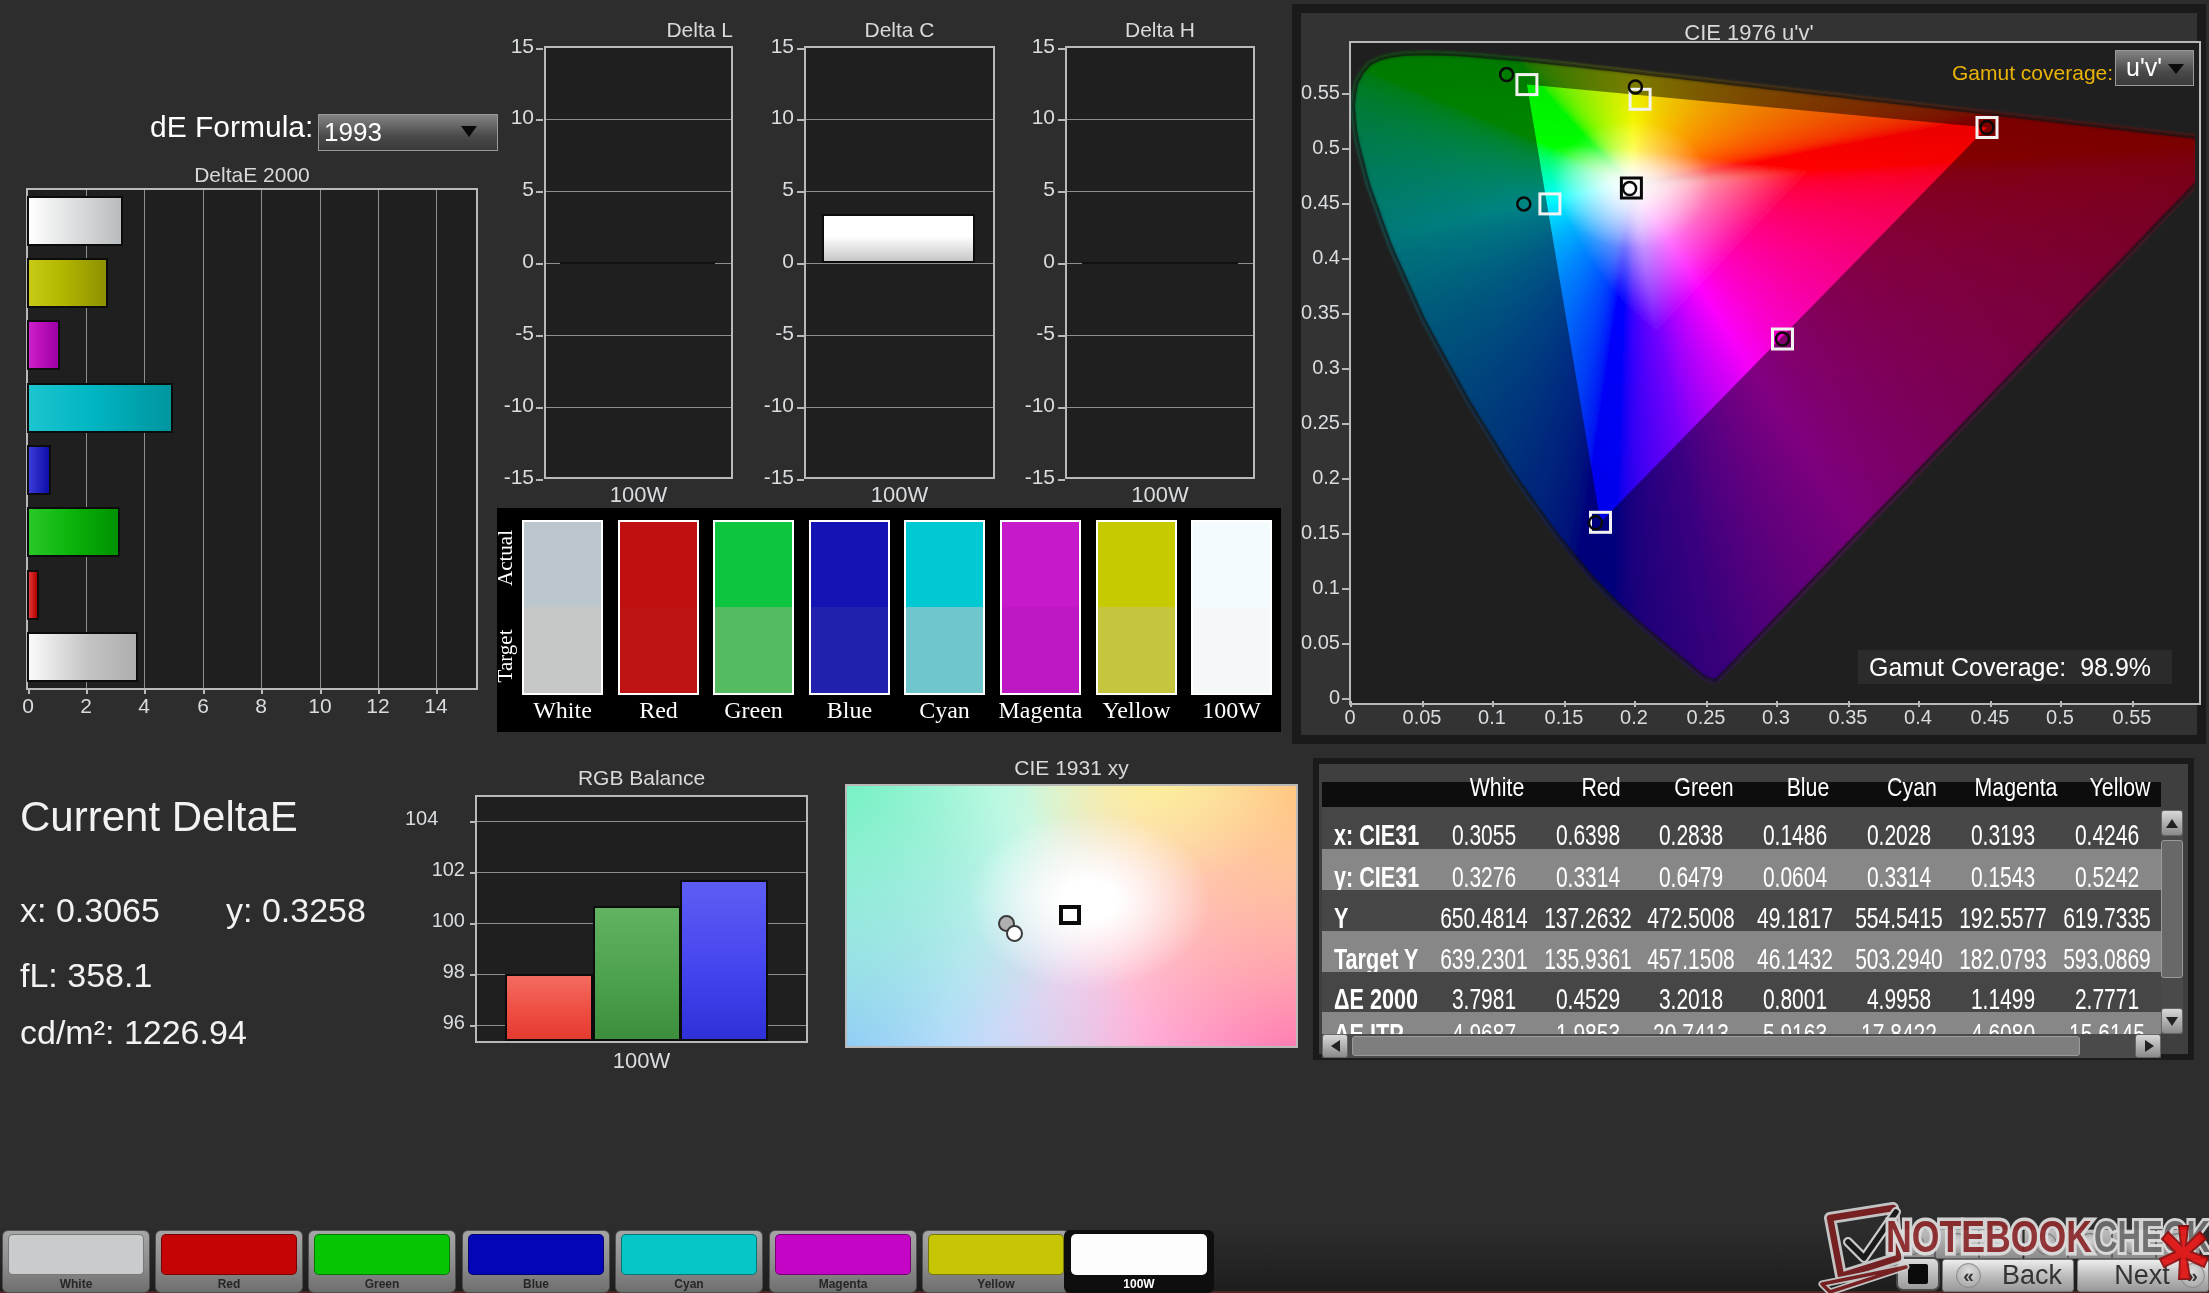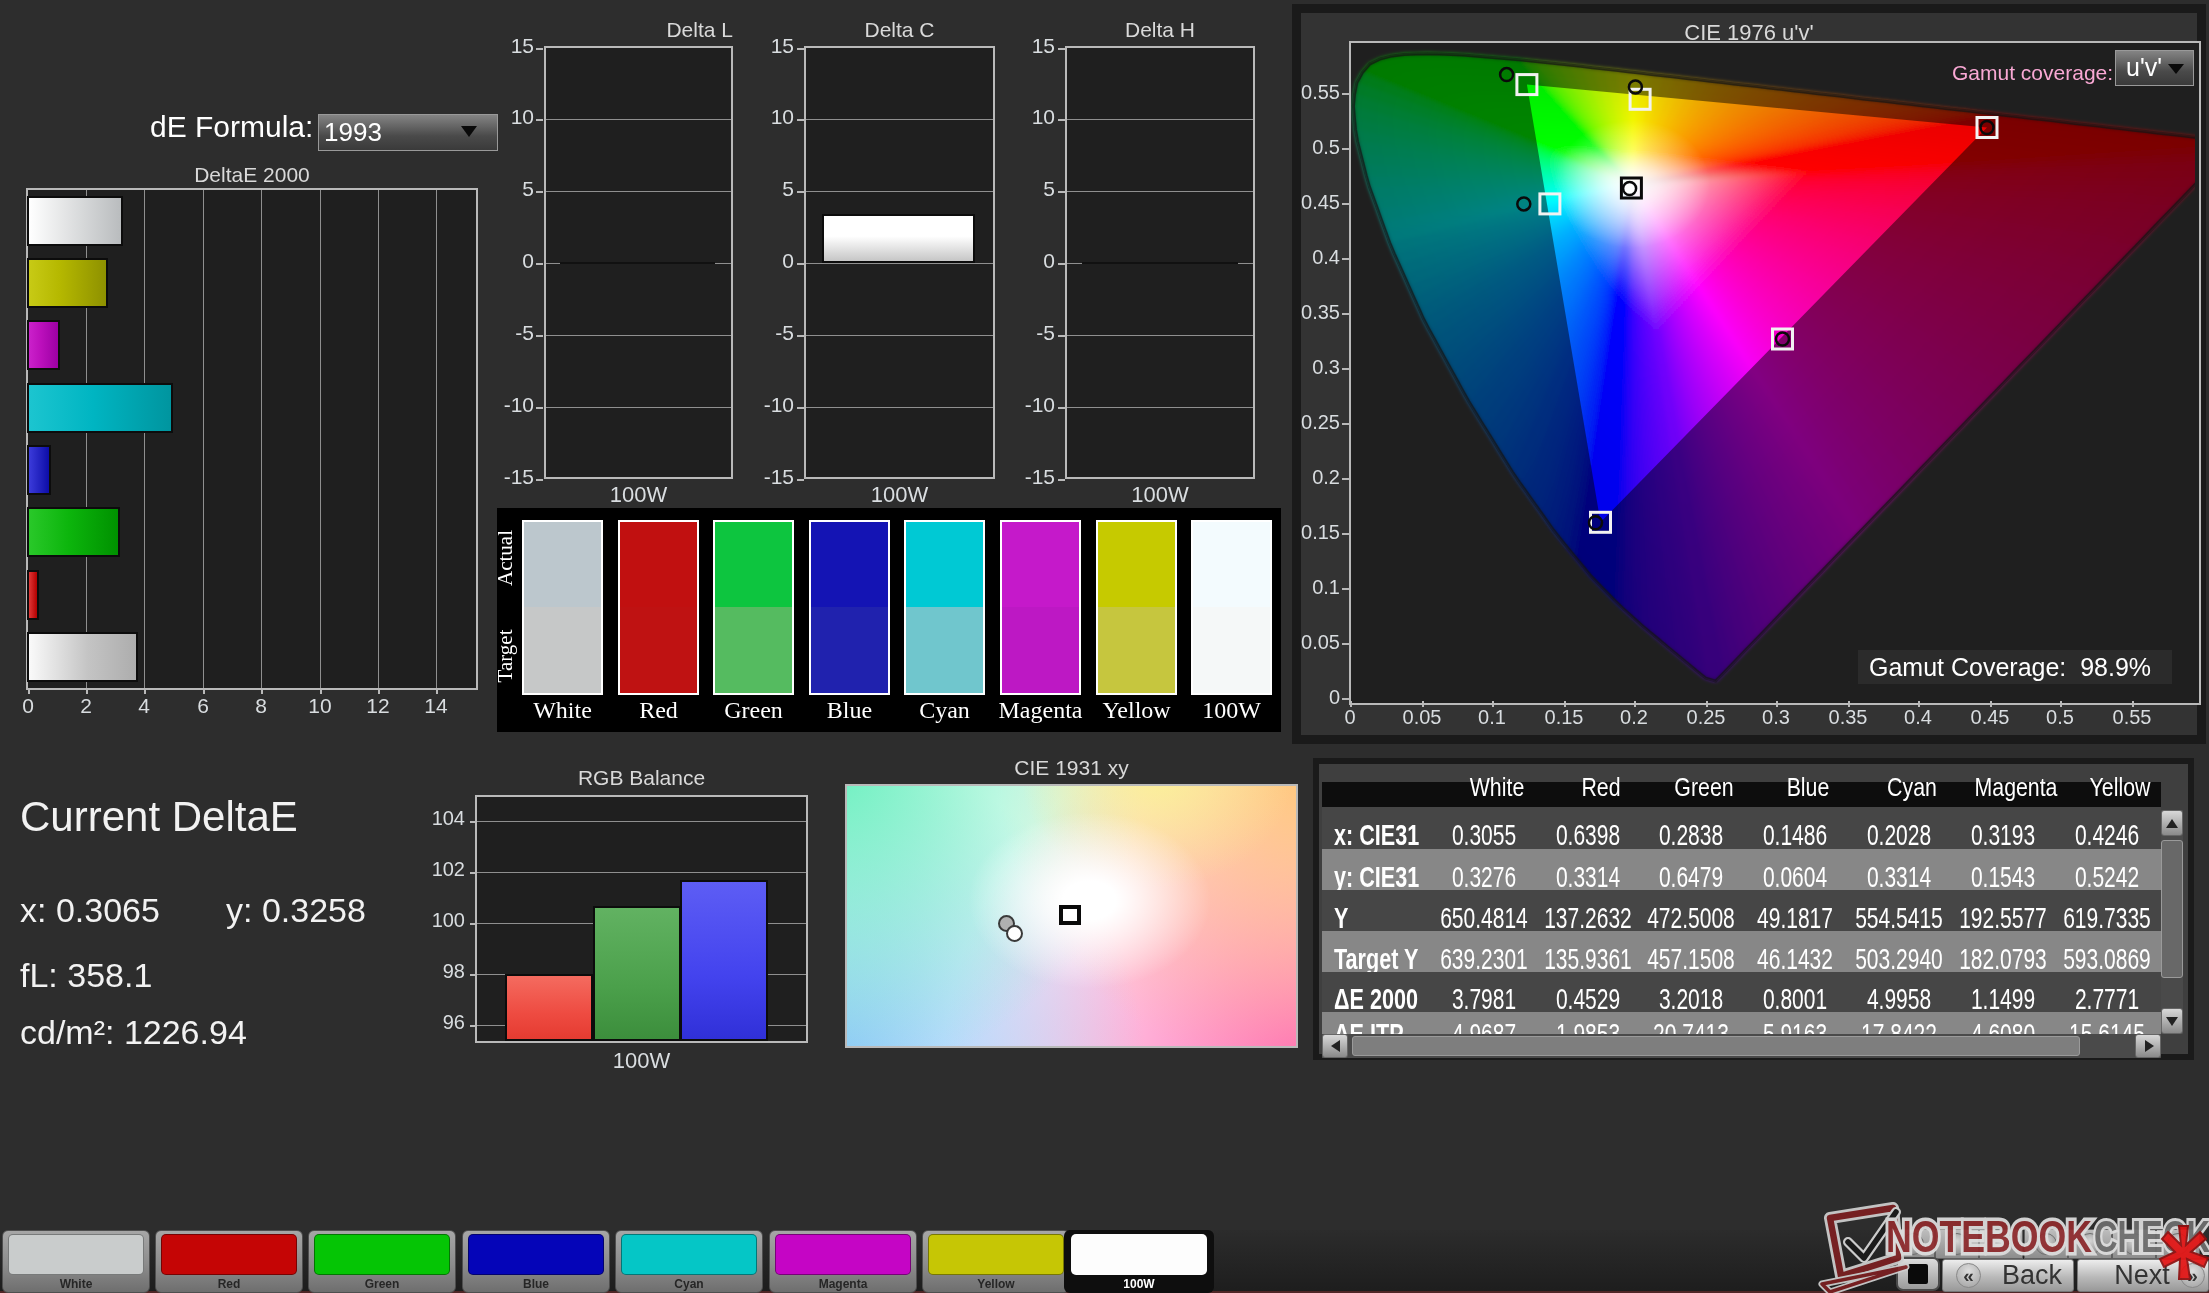--- a/index.html
+++ b/index.html
@@ -129,21 +129,21 @@
     <div style="position:absolute;left:1096px;top:519.5px;width:81px;height:87.8px;background:#c6ca00;border:2px solid #fff;border-bottom:none;box-sizing:border-box;"></div>
     <div style="position:absolute;left:1096px;top:607.3px;width:81px;height:87.6px;background:#c6c63e;border:2px solid #fff;border-top:none;box-sizing:border-box;"></div>
     <div style="position:absolute;left:1088px;top:697px;width:97px;text-align:center;font-size:24px;color:#fff;font-family:'Liberation Serif',serif;">Yellow</div>
     <div style="position:absolute;left:1191px;top:519.5px;width:81px;height:87.8px;background:#f3fbfe;border:2px solid #fff;border-bottom:none;box-sizing:border-box;"></div>
     <div style="position:absolute;left:1191px;top:607.3px;width:81px;height:87.6px;background:#f5f8f8;border:2px solid #fff;border-top:none;box-sizing:border-box;"></div>
     <div style="position:absolute;left:1183px;top:697px;width:97px;text-align:center;font-size:24px;color:#fff;font-family:'Liberation Serif',serif;">100W</div>
     <div style="position:absolute;left:480px;top:530px;width:56px;height:28px;transform:rotate(-90deg);transform-origin:center;font-size:21px;color:#fff;text-align:center;font-family:'Liberation Serif',serif;position:absolute;top:544px;left:479px;">Actual</div>
     <div style="position:absolute;left:479px;top:642px;width:56px;height:28px;transform:rotate(-90deg);font-size:21px;color:#fff;text-align:center;font-family:'Liberation Serif',serif;">Target</div>
     <div style="position:absolute;left:1292px;top:4px;width:914px;height:740px;background:#333333;border:9px solid #1a1a1a;box-sizing:border-box;"></div>
     <div style="position:absolute;z-index:6;left:1292px;top:20px;width:914px;text-align:center;font-size:22px;color:#d9d9d9;">CIE 1976 u'v'</div>
-    <div style="position:absolute;z-index:6;left:1952px;top:61px;font-size:21px;color:#f9a8d4;">Gamut coverage:</div>
+    <div style="position:absolute;z-index:6;left:1952px;top:61px;font-size:21px;color:#eab308;">Gamut coverage:</div>
     <div style="position:absolute;z-index:6;left:2115px;top:50px;width:79px;height:36px;background:linear-gradient(#848484,#4a4a4a 60%,#3a3a3a);border:1px solid #999;box-sizing:border-box;"></div>
     <div style="position:absolute;z-index:6;left:2126px;top:50px;width:50px;height:36px;line-height:34px;font-size:25px;color:#fff;">u'v'</div>
     <div style="position:absolute;z-index:6;left:2168px;top:64px;width:0;height:0;border-left:8px solid transparent;border-right:8px solid transparent;border-top:10px solid #0a0a0a;"></div>
     <div style="position:absolute;left:1348.5px;top:41px;width:848.9px;height:660.2px;background:#1f1f1f;border:2px solid #b9b9b9;box-sizing:content-box;"></div>
     <div style="position:absolute;left:1350.5px;top:43px;width:844.9px;height:656.2px;overflow:hidden;">
       <svg width="845" height="656" viewBox="0 0 845 656" style="position:absolute;left:0;top:0">
         <defs>
           <filter id="fblur" x="-2%" y="-2%" width="104%" height="104%">
             <feGaussianBlur stdDeviation="2.2"></feGaussianBlur>
           </filter>
@@ -1425,21 +1425,21 @@
     <div style="position:absolute;left:1260px;top:81px;width:80px;text-align:right;font-size:20px;color:#d9dde0;">0.55</div>
     <div style="position:absolute;left:1342px;top:93px;width:7px;height:2px;background:#b9b9b9;"></div>
     <div style="position:absolute;left:20px;top:793px;font-size:42px;color:#f2f2f2;">Current DeltaE</div>
     <div style="position:absolute;left:20px;top:891px;font-size:34px;color:#f2f2f2;">x: 0.3065</div>
     <div style="position:absolute;left:226px;top:891px;font-size:34px;color:#f2f2f2;">y: 0.3258</div>
     <div style="position:absolute;left:20px;top:956px;font-size:34px;color:#f2f2f2;">fL: 358.1</div>
     <div style="position:absolute;left:20px;top:1013px;font-size:34px;color:#f2f2f2;">cd/m²: 1226.94</div>
     <div style="position:absolute;left:475px;top:766px;width:333px;text-align:center;font-size:21px;color:#d9d9d9;">RGB Balance</div>
     <div style="position:absolute;left:475px;top:795px;width:333px;height:248px;background:#1f1f1f;border:2px solid #b9b9b9;box-sizing:border-box;"></div>
     <div style="position:absolute;left:477px;top:821px;width:329px;height:1px;background:#8f8f8f;"></div>
-    <div style="position:absolute;left:405px;top:807px;width:60px;text-align:right;font-size:20px;color:#d9dde0;">104</div>
+    <div style="position:absolute;left:405px;top:807px;width:60px;text-align:left;font-size:20px;color:#d9dde0;">104</div>
     <div style="position:absolute;left:470px;top:821px;width:7px;height:2px;background:#b9b9b9;"></div>
     <div style="position:absolute;left:477px;top:872px;width:329px;height:1px;background:#8f8f8f;"></div>
     <div style="position:absolute;left:405px;top:858px;width:60px;text-align:right;font-size:20px;color:#d9dde0;">102</div>
     <div style="position:absolute;left:470px;top:872px;width:7px;height:2px;background:#b9b9b9;"></div>
     <div style="position:absolute;left:477px;top:923px;width:329px;height:1px;background:#8f8f8f;"></div>
     <div style="position:absolute;left:405px;top:909px;width:60px;text-align:right;font-size:20px;color:#d9dde0;">100</div>
     <div style="position:absolute;left:470px;top:923px;width:7px;height:2px;background:#b9b9b9;"></div>
     <div style="position:absolute;left:477px;top:974px;width:329px;height:1px;background:#8f8f8f;"></div>
     <div style="position:absolute;left:405px;top:960px;width:60px;text-align:right;font-size:20px;color:#d9dde0;">98</div>
     <div style="position:absolute;left:470px;top:974px;width:7px;height:2px;background:#b9b9b9;"></div>

